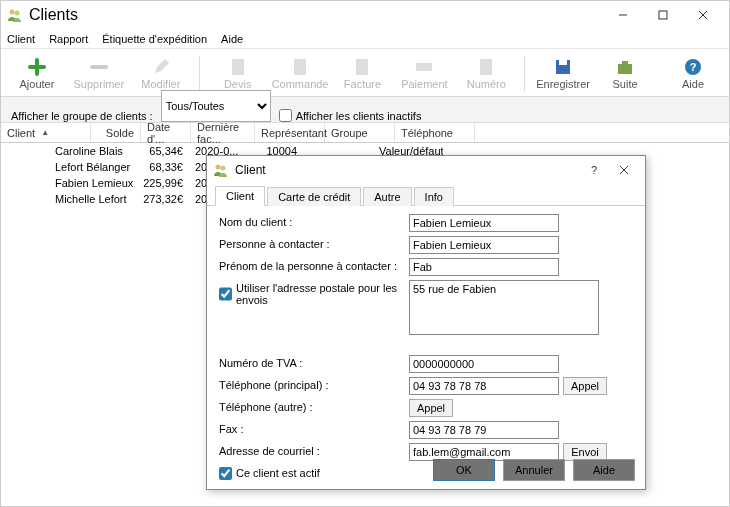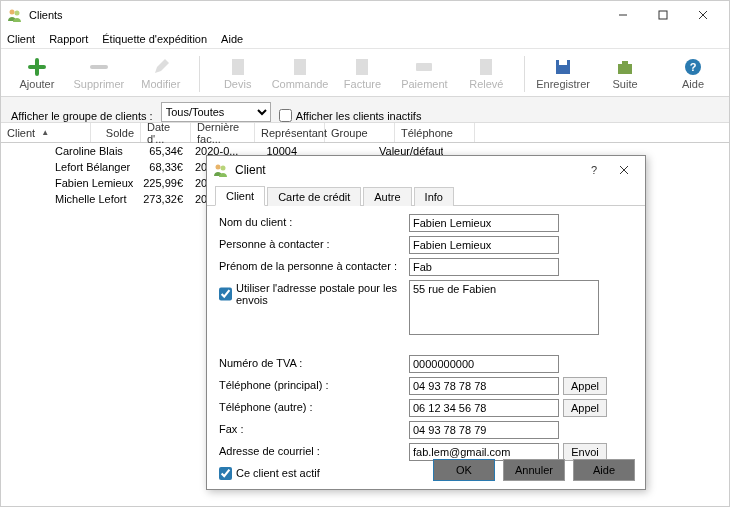--- a/index.html
+++ b/index.html
@@ -2,37 +2,37 @@
 <html><head>
 <meta charset="utf-8">
 <style>
 * { box-sizing: border-box; margin: 0; padding: 0; font-family: "Segoe UI", Tahoma, sans-serif; font-size: 11px; }
 body { background: #fff; width: 730px; height: 507px; overflow: hidden; position: relative; }
 
 
 .main-window { position: absolute; top: 0; left: 0; width: 730px; height: 507px; border: 1px solid #ccc; background: #fff; }
 .titlebar { height: 28px; display: flex; align-items: center; padding: 0 6px; background: #fff; }
 .titlebar .ticon { width: 16px; height: 16px; margin-right: 6px; }
-.titlebar .title { flex: 1; font-size: 11px; }
+.titlebar .title { flex: 1; font-size: 16px; }
 .winbtns { display: flex; gap: 0; }
 .winbtn { width: 40px; height: 22px; display: flex; align-items: center; justify-content: center; color: #333; }
 .winbtn svg { width: 10px; height: 10px; }
 
 .menubar { height: 20px; display: flex; align-items: center; padding: 0 6px; gap: 14px; border-bottom: 1px solid #e5e5e5; }
 .menubar span { color: #000; }
 
 .toolbar { height: 48px; display: flex; align-items: center; padding: 2px 8px 0; border-bottom: 1px solid #d8d8d8; gap: 6px; }
 .tbtn { width: 64px; height: 44px; display: flex; flex-direction: column; align-items: center; justify-content: center; gap: 1px; color: #555; }
 .tbtn.disabled { color: #b5b5b5; }
 .tbtn .ico { width: 20px; height: 20px; }
 .tbtn .lbl { font-size: 11px; }
 .tsep { width: 1px; height: 36px; background: #ddd; margin: 0 4px; }
 
 .filterbar { height: 26px; display: flex; align-items: flex-end; padding: 0 10px; gap: 8px; background: #f4f4f4; border-bottom: 1px solid #ddd; }
-.filterbar select { height: 20px; width: 110px; font-size: 11px; border: 1px solid #aaa; background: #fff; }
+.filterbar select { height: 32px; width: 110px; font-size: 11px; border: 1px solid #aaa; background: #fff; }
 .filterbar label { display: flex; align-items: center; gap: 4px; }
 
 .grid { width: 100%; }
 .ghead { height: 20px; display: flex; border-bottom: 1px solid #ccc; background: #fff; }
 .ghead .gc { border-right: 1px solid #e3e3e3; padding: 2px 6px; display: flex; align-items: center; color: #333; position: relative; }
 .ghead .gc .sort { margin-left: 6px; font-size: 8px; color: #555; }
 .grow { height: 16px; display: flex; padding-left: 48px; }
 .grow .gc { padding: 0 6px; display: flex; align-items: center; white-space: nowrap; overflow: hidden; }
 .c0{width:90px}.c1{width:50px;justify-content:flex-end}.c2{width:50px}.c3{width:64px;justify-content:flex-end}.c4{width:70px}.c5{width:70px}.c6{width:80px}
 
@@ -158,21 +158,21 @@
           </svg>
         </span>
         <span class="lbl">Paiement</span>
       </div>
     <div class="tbtn disabled">
         <span class="ico">
           <svg viewBox="0 0 20 20">
             <rect x="4" y="2" width="12" height="16" fill="#ddd"></rect>
           </svg>
         </span>
-        <span class="lbl">Relevé</span>
+        <span class="lbl">Numéro</span>
       </div>
     <div class="tsep"></div>
     <div class="tbtn">
         <span class="ico">
           <svg viewBox="0 0 20 20">
             <rect x="3" y="3" width="14" height="14" fill="#3a6bb0"></rect>
             <rect x="6" y="3" width="8" height="5" fill="#fff"></rect>
           </svg>
         </span>
         <span class="lbl">Enregistrer</span>
@@ -335,21 +335,20 @@
     <div class="frow">
         <div class="flabel">Téléphone (principal) :</div>
         <div class="fval">
           <input type="text" value="04 93 78 78 78" style="">
           <button>Appel</button>
         </div>
       </div>
     <div class="frow">
         <div class="flabel">Téléphone (autre) :</div>
         <div class="fval">
-          <input type="text" value="06 12 34 56 78" style="">
           <button>Appel</button>
         </div>
       </div>
     <div class="frow">
         <div class="flabel">Fax :</div>
         <div class="fval">
           <input type="text" value="04 93 78 78 79" style="">
         </div>
       </div>
     <div class="frow">

